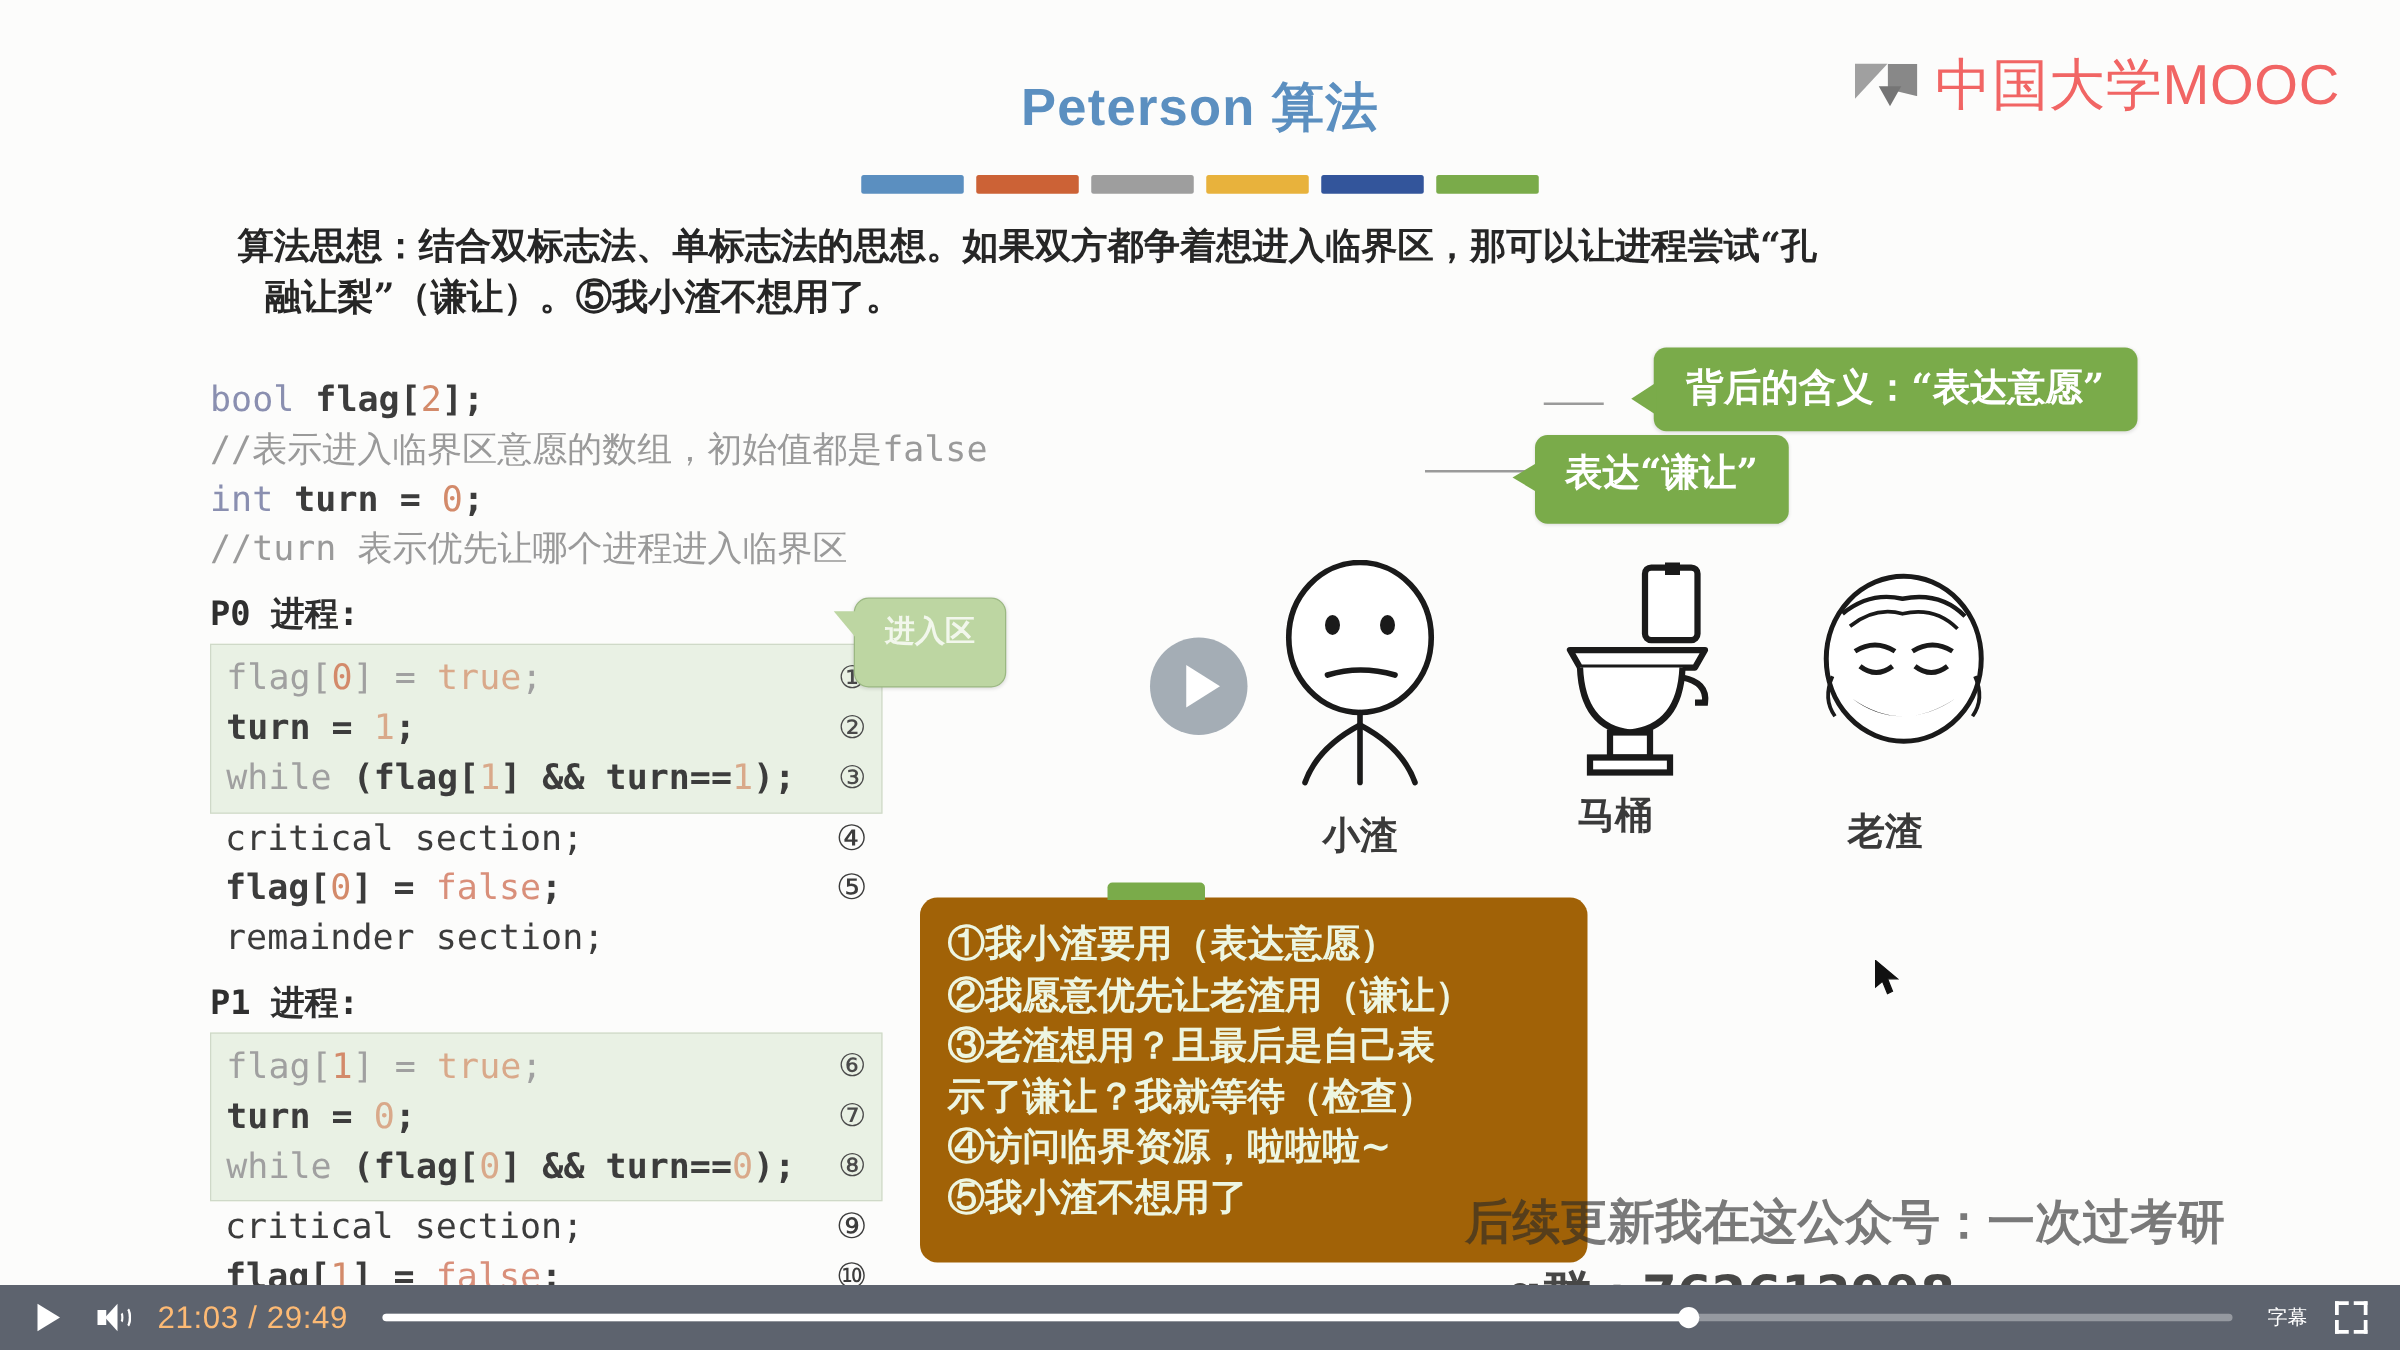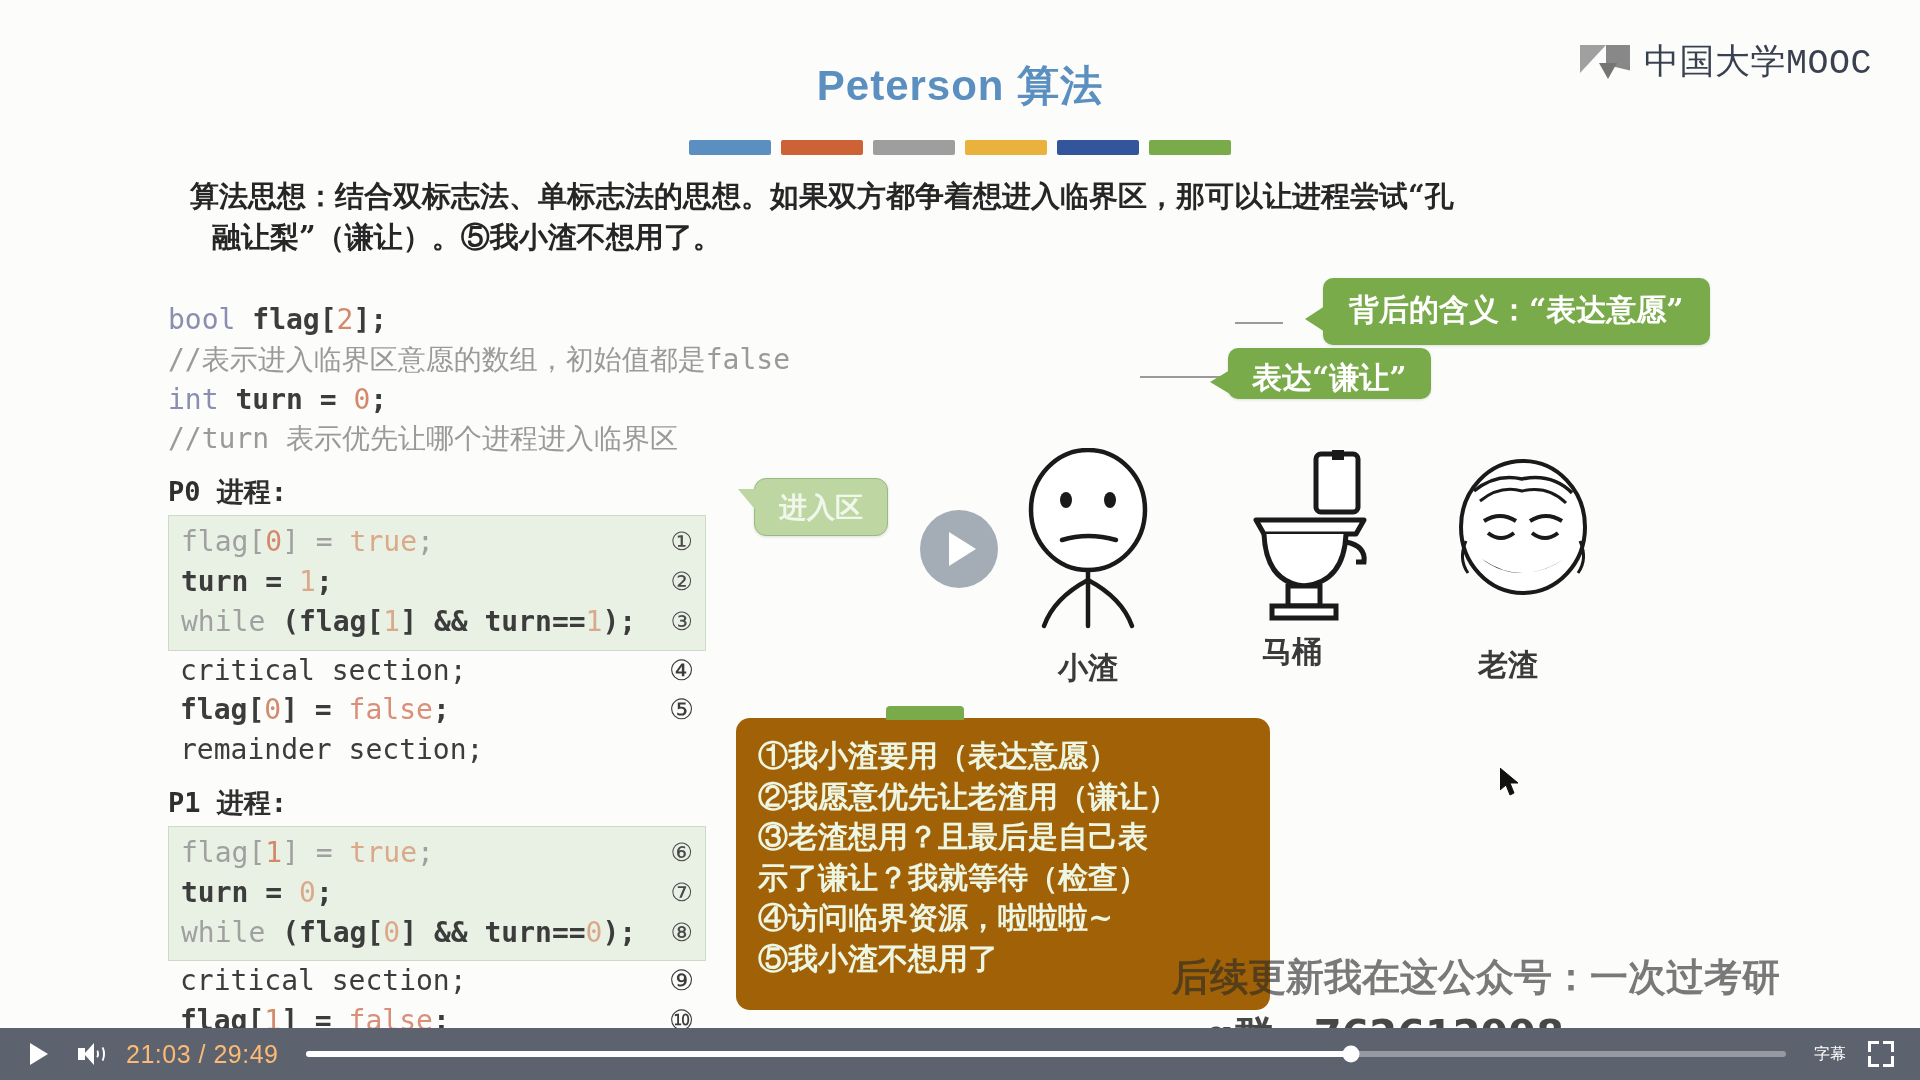--- a/index.html
+++ b/index.html
@@ -42,23 +42,23 @@
     clip-path: polygon(0 0, 100% 0, 100% 100%, 0 78%);
   }
   .mooc-mark .pg-fold {
     position: absolute; left: 19px; top: 20px;
     width: 0; height: 0;
     border-left: 9px solid transparent;
     border-right: 9px solid transparent;
     border-top: 16px solid #585858;
   }
   .mooc-text {
-    font-size: 35px; letter-spacing: .5px;
-    color: #0f172a; font-weight: 500;
-    font-family: Liberation Mono, monospace;
+    font-size: 45px; letter-spacing: .5px;
+    color: #ef4444; font-weight: 500;
+    font-family: Liberation Sans, sans-serif;
   }
 
   
   .slide-title {
     position: absolute; top: 58px; left: 0; right: 0;
     text-align: center;
     font-size: 42px; font-weight: bold;
     color: #5b8fc0;
     letter-spacing: 1px;
   }
@@ -147,33 +147,33 @@
     font-size: 30px; white-space: nowrap;
   }
   .co-meaning .tail {
     left: -18px; top: 28px;
     border-top: 13px solid transparent;
     border-bottom: 13px solid transparent;
     border-right: 20px solid #7aab4a;
   }
   .co-yield {
     top: 348px; left: 1228px;
-    padding: 10px 24px 0;
+    padding: 10px 24px 20px;
     font-size: 30px; white-space: nowrap;
   }
   .co-yield .tail {
     left: -18px; top: 22px;
     border-top: 12px solid transparent;
     border-bottom: 12px solid transparent;
     border-right: 20px solid #7aab4a;
   }
   .co-entry {
-    top: 478px; left: 754px;
-    padding: 10px 24px 8px;
-    font-size: 28px; white-space: nowrap;
+    top: 478px; left: 683px;
+    padding: 10px 24px 28px;
+    font-size: 24px; white-space: nowrap;
   }
   .co-entry .tail {
     left: -17px; top: 10px;
     border-top: 0 solid transparent;
     border-bottom: 24px solid transparent;
     border-right: 20px solid #bdd6a2;
   }
 
   .co-list {
     position: absolute;

